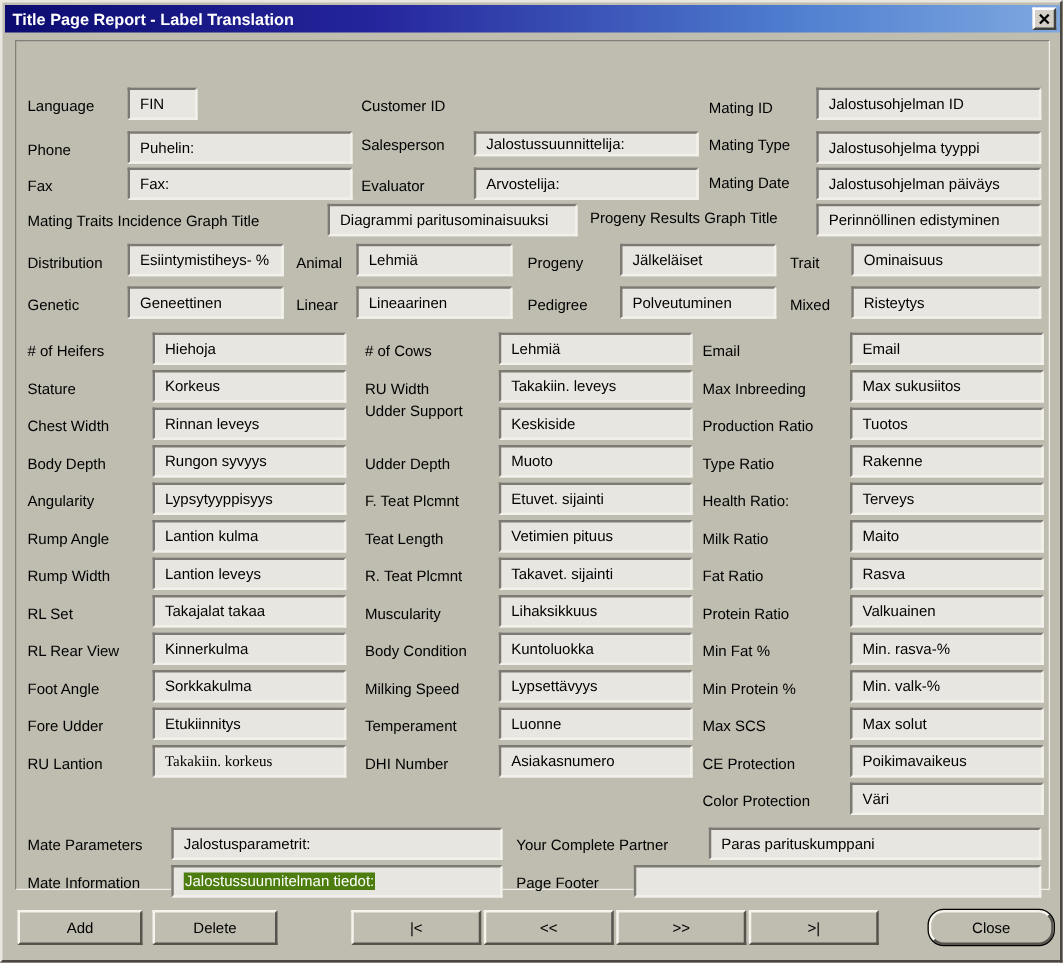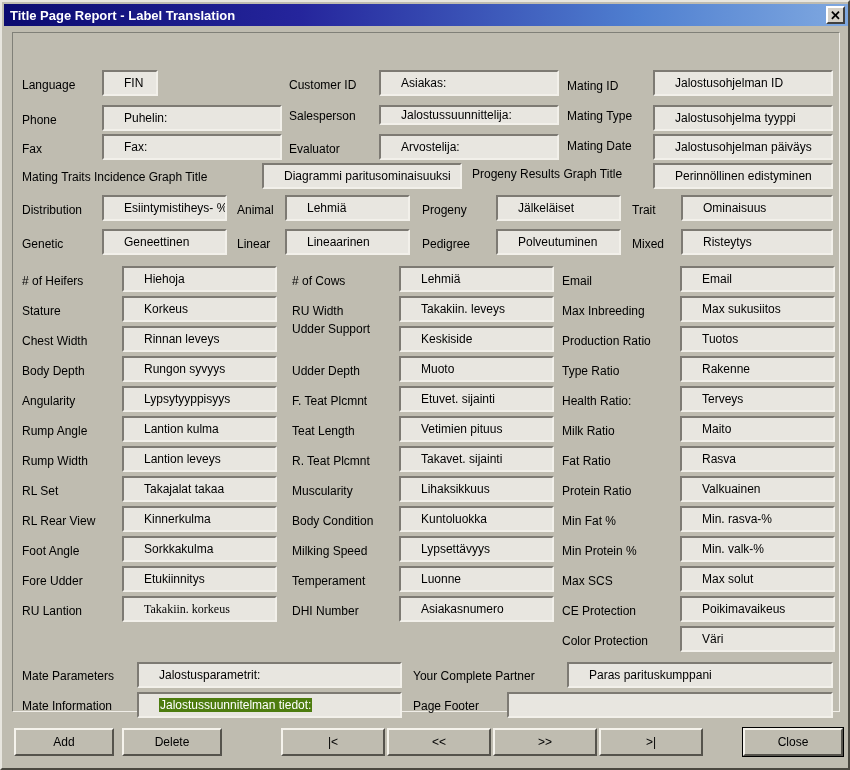--- a/index.html
+++ b/index.html
@@ -105,21 +105,21 @@
     position: absolute;
     background: #e8e6e0;
     border-top: 2px solid #7d7a73;
     border-left: 2px solid #7d7a73;
     border-right: 2px solid #f2f0ea;
     border-bottom: 2px solid #f2f0ea;
     box-sizing: border-box;
     font-family: "Liberation Sans", sans-serif;
     font-size: 12px;
     color: #000;
-    padding: 0 0 0 20px;
+    padding: 0 0 0 8px;
     display: flex;
     align-items: center;
     white-space: nowrap;
     overflow: hidden;
     cursor: text;
   }
   .fld .sel {
     background: #4d7c0f;
     color: #ffffff;
     padding: 0 1px;
@@ -143,20 +143,21 @@
     cursor: default;
     user-select: none;
   }
   .btn.default {
     border-top: 2px solid #f5f3ec;
     border-left: 2px solid #f5f3ec;
     border-right: 2px solid #55534c;
     border-bottom: 2px solid #55534c;
     outline: 1px solid #000;
     outline-offset: 0px;
+    border-radius: 12px;
   }
 </style>
 </head>
 <body>
 
 <div id="window">
 
   <div id="titlebar">
     <span id="title-text">Title Page Report - Label Translation</span>
     <div id="close-button">
@@ -171,21 +172,20 @@
     <div class="lbl" style="left:18px; top:52px;">Language</div>
     <div class="fld" style="left:98px; top:44px; width:56px;  height:26px;">FIN</div>
 
     <div class="lbl" style="left:18px; top:87px;">Phone</div>
     <div class="fld" style="left:98px; top:79px; width:180px; height:26px;">Puhelin:</div>
 
     <div class="lbl" style="left:18px; top:116px;">Fax</div>
     <div class="fld" style="left:98px; top:108px; width:180px; height:26px;">Fax:</div>
 
     <div class="lbl" style="left:285px; top:52px;">Customer ID</div>
-    <div class="fld" style="left:375px; top:44px; width:180px; height:26px;">Asiakas:</div>
 
     <div class="lbl" style="left:285px; top:83px;">Salesperson</div>
     <div class="fld" style="left:375px; top:79px; width:180px; height:20px;">Jalostussuunnittelija:</div>
 
     <div class="lbl" style="left:285px; top:116px;">Evaluator</div>
     <div class="fld" style="left:375px; top:108px; width:180px; height:26px;">Arvostelija:</div>
 
     <div class="lbl" style="left:563px; top:53px;">Mating ID</div>
     <div class="fld" style="left:649px; top:44px; width:180px; height:26px;">Jalostusohjelman ID</div>
 

